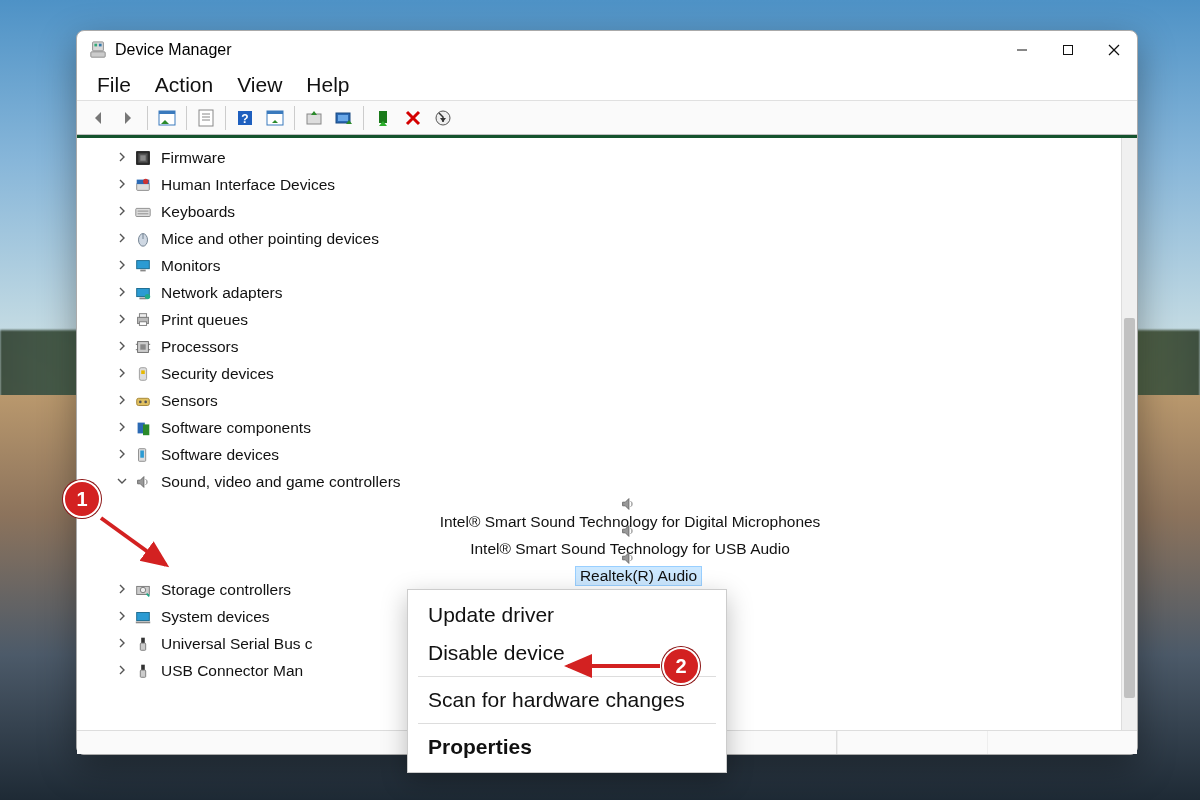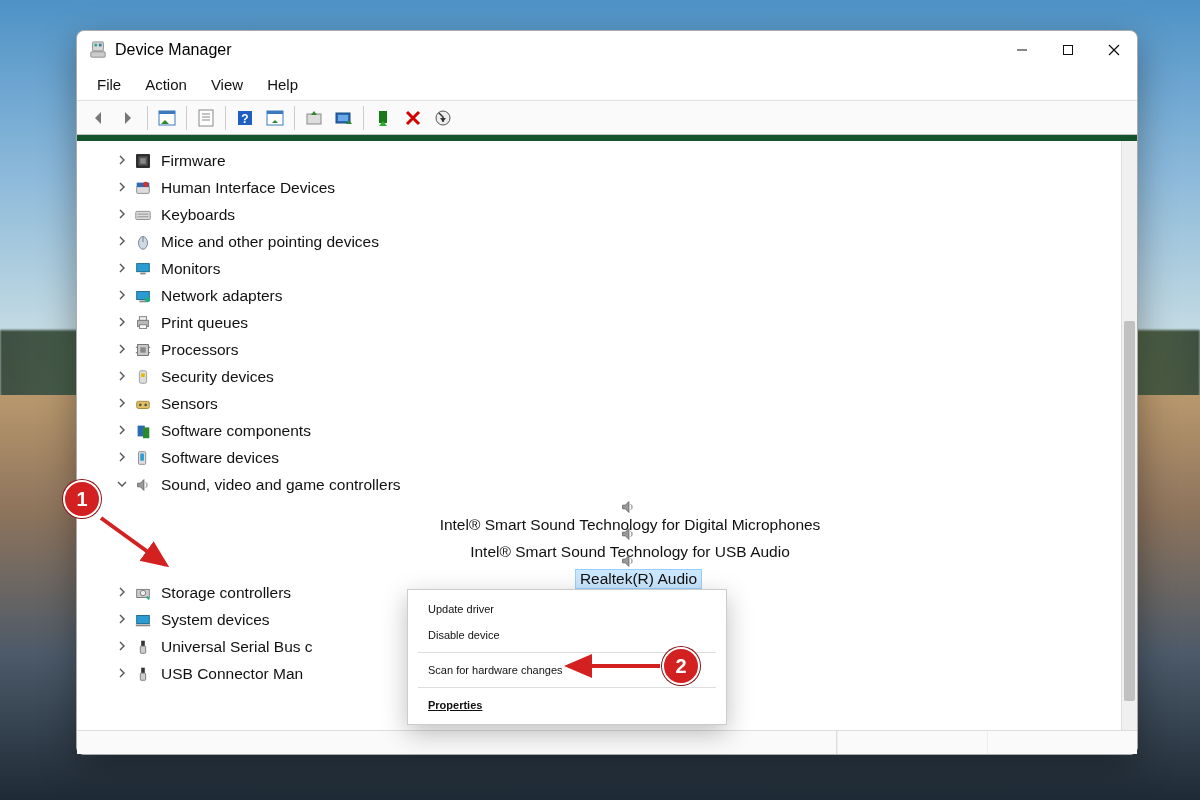--- a/index.html
+++ b/index.html
@@ -31,30 +31,30 @@
 
   
   .titlebar { height: 38px; display:flex; align-items:center; padding:0 0 0 12px; border-top-left-radius:8px; border-top-right-radius:8px;}
   .title-icon { width:18px; height:18px; margin-right:8px; }
   .title-text { font-size:16px; color:#000;}
   .title-spacer { flex:1;}
   .win-btn { width:46px; height:32px; display:flex; align-items:center; justify-content:center; color:#111; }
 
   
   .menubar { height:32px; display:flex; align-items:center; padding:0 8px; border-bottom:1px solid #e0e0e0;}
-  .menuitem { padding:4px 12px; font-size:15px; color:#111; }
+  .menuitem { padding:4px 12px; font-size:21px; color:#111; }
 
   
   .toolbar { height:34px; display:flex; align-items:center; padding:2px 6px; gap:0px; border-bottom:1px solid #c0c0c0; background:#fafafa;}
   .tb-sep { width:1px; height:24px; background:#ccc; margin:0 4px;}
   .tb-btn { width:30px; height:26px; display:flex; align-items:center; justify-content:center; border:1px solid transparent; border-radius:3px;}
   .tb-svg { width:20px; height:20px;}
 
   
-  .content-frame { flex:1; border-top:6px solid #14532d; position:relative; display:flex;gap:20px; }
+  .content-frame { flex:1; border-top:3px solid #14532d; position:relative; display:flex;gap:20px; }
   .tree { flex:1; padding:6px 0 20px 0; overflow:hidden; position:relative;}
   .scrollbar { width:16px; background:#f0f0f0; border-left:1px solid #ddd; position:relative;}
   .thumb { position:absolute; left:2px; right:2px; top:180px; height:380px; background:#c1c1c1; border-radius:2px;}
 
   .row { display:flex; align-items:center; height:27px; font-size:15.5px; color:#111; white-space:nowrap; }
   .row .exp { width:18px; text-align:center; color:#555; font-size:12px; margin-left:0;}
   .row .ico { width:20px; height:20px; margin:0 6px 0 2px; display:flex; align-items:center; justify-content:center;}
   .row.l0 { padding-left:36px;}
   .row.l1 { padding-left:82px;flex-direction:column;}
   .row.sel .lbl { background:#cce8ff; outline:1px solid #99cfff; padding:0 4px;margin-left:17px;}
@@ -66,23 +66,23 @@
   
   .ctx {
     position:absolute;
     width:320px;
     background:#fff;
     border:1px solid #ccc;
     box-shadow:0 8px 24px rgba(0,0,0,.25);
     padding:6px 0;
     z-index:10;
   }
-  .ctx-item { padding:7px 20px; font-size:11px; color:#111;}
+  .ctx-item { padding:7px 20px; font-size:21px; color:#111;}
   .ctx-sep { height:1px; background:#ddd; margin:4px 10px;}
-  .ctx-item.bold { font-weight:700;text-decoration:underline;}
+  .ctx-item.bold { font-weight:700;}
 
   
   .statusbar { height:24px; border-top:1px solid #ddd; background:#fafafa; display:flex;}
   .status-div { width:1px; background:#ddd; margin-left:auto;}
   .status-cell { width:150px; border-left:1px solid #eee;}
 
   
   .bubble { position:absolute; width:38px; height:38px; border-radius:50%; background:#d32121; color:#fff; font-weight:700; font-size:20px; display:flex; align-items:center; justify-content:center; border:2px solid #fff; box-shadow:0 0 0 1px #8a1313; z-index:20;}
   .arrow { position:absolute; z-index:19;}
 </style>

